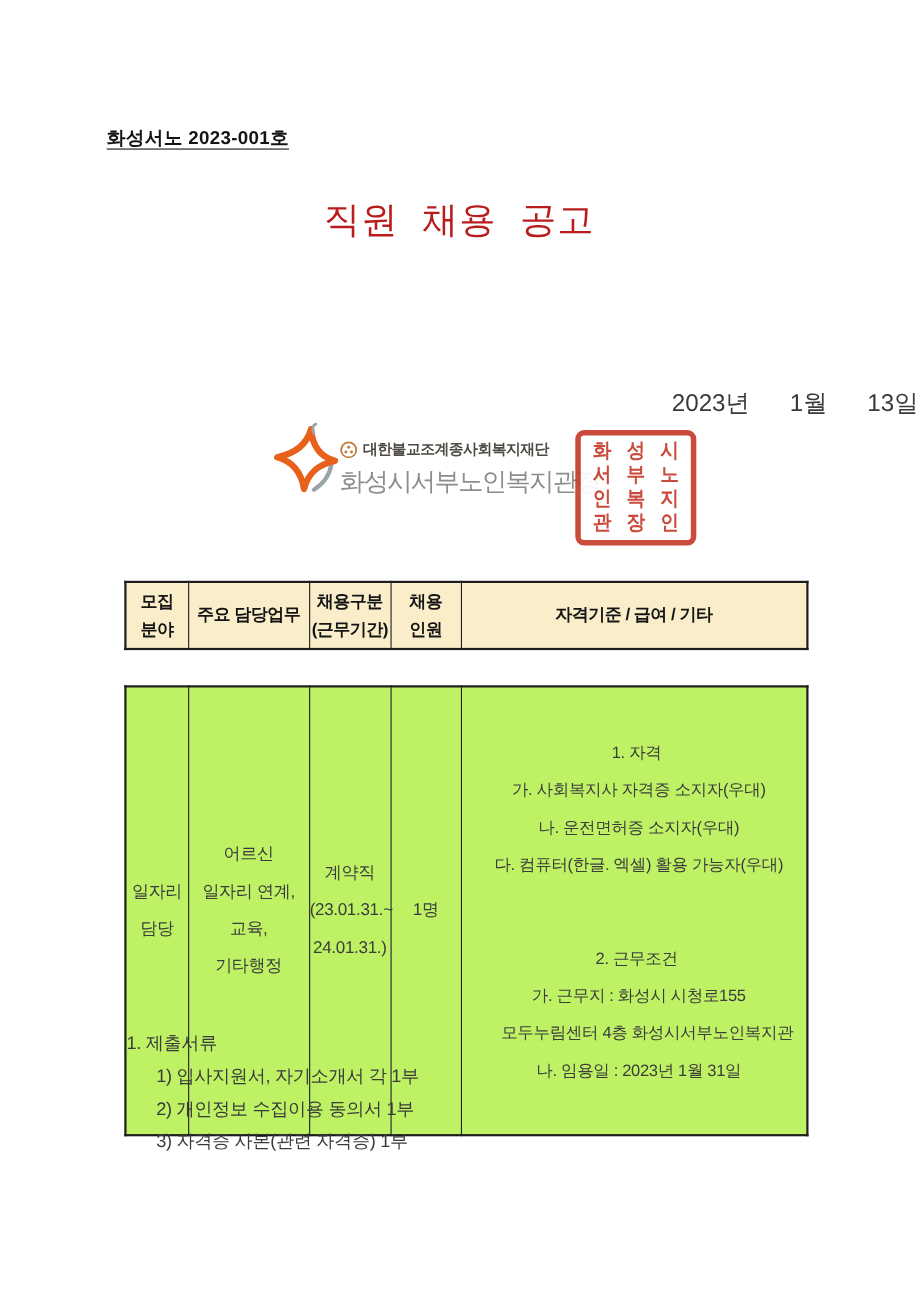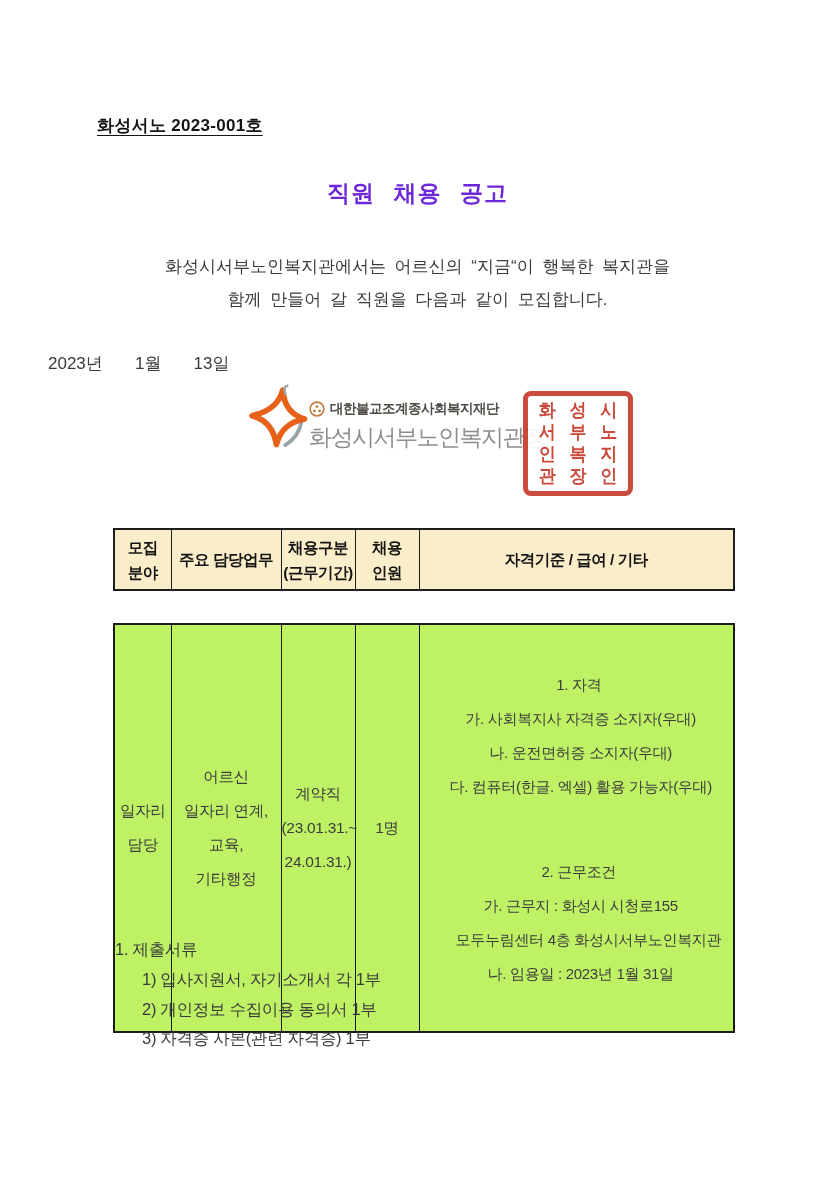--- a/index.html
+++ b/index.html
@@ -28,23 +28,23 @@
     text-underline-offset: 4px;
     letter-spacing: 0.3px;
   }
 
   
   .doc-title {
     position: absolute;
     left: 0; right: 0;
     top: 178px;
     text-align: center;
-    font-size: 23px;
-    font-weight: 700;
-    color: #6d28d9;
+    font-size: 33px;
+    font-weight: 400;
+    color: #b91c1c;
     letter-spacing: 1px;
     word-spacing: 11px;
   }
 
   
   .intro {
     position: absolute;
     left: 0; right: 0;
     top: 250px;
     text-align: center;
@@ -53,22 +53,22 @@
     color: #3a3a3a;
     white-space: pre-line;
     word-spacing: 4px;
   }
 
   
   .date-line {
     position: absolute;
     left: 0; right: 0;
     top: 352px;
-    text-align: left;
-    font-size: 17px;
+    text-align: right;
+    font-size: 22px;
     color: #3a3a3a;
     white-space: pre;
     word-spacing: 6px;
     padding-left: 48px;
   }
 
   
   .signature-block {
     position: absolute;
     left: 245px;
@@ -196,22 +196,20 @@
 </style>
 </head>
 <body>
 
 <div class="page">
 
   <div class="ref-number">화성서노 2023-001호</div>
 
   <div class="doc-title">직원 채용 공고</div>
 
-  <div class="intro">화성시서부노인복지관에서는 어르신의 “지금“이 행복한 복지관을
-함께 만들어 갈 직원을 다음과 같이 모집합니다.</div>
 
   <div class="date-line">2023년   1월   13일</div>
 
   <div class="signature-block">
     <svg class="star-logo" viewBox="0 0 100 100" aria-hidden="true">
       <path d="M88,58 C85,75 76,86 63,94" fill="none" stroke="#9aa3a8" stroke-width="6" stroke-linecap="round"></path>
       <path d="M59,8 C61,33 72,47 93,53 C69,58 55,70 49,93 C45,68 33,54 11,48 C34,43 53,31 59,8 Z" fill="#ffffff" stroke="#E8611A" stroke-width="9" stroke-linejoin="round"></path>
       <path d="M63,14 C60,6 62,2 66,1" fill="none" stroke="#9aa3a8" stroke-width="4" stroke-linecap="round"></path>
     </svg>
     <div class="sig-text">

